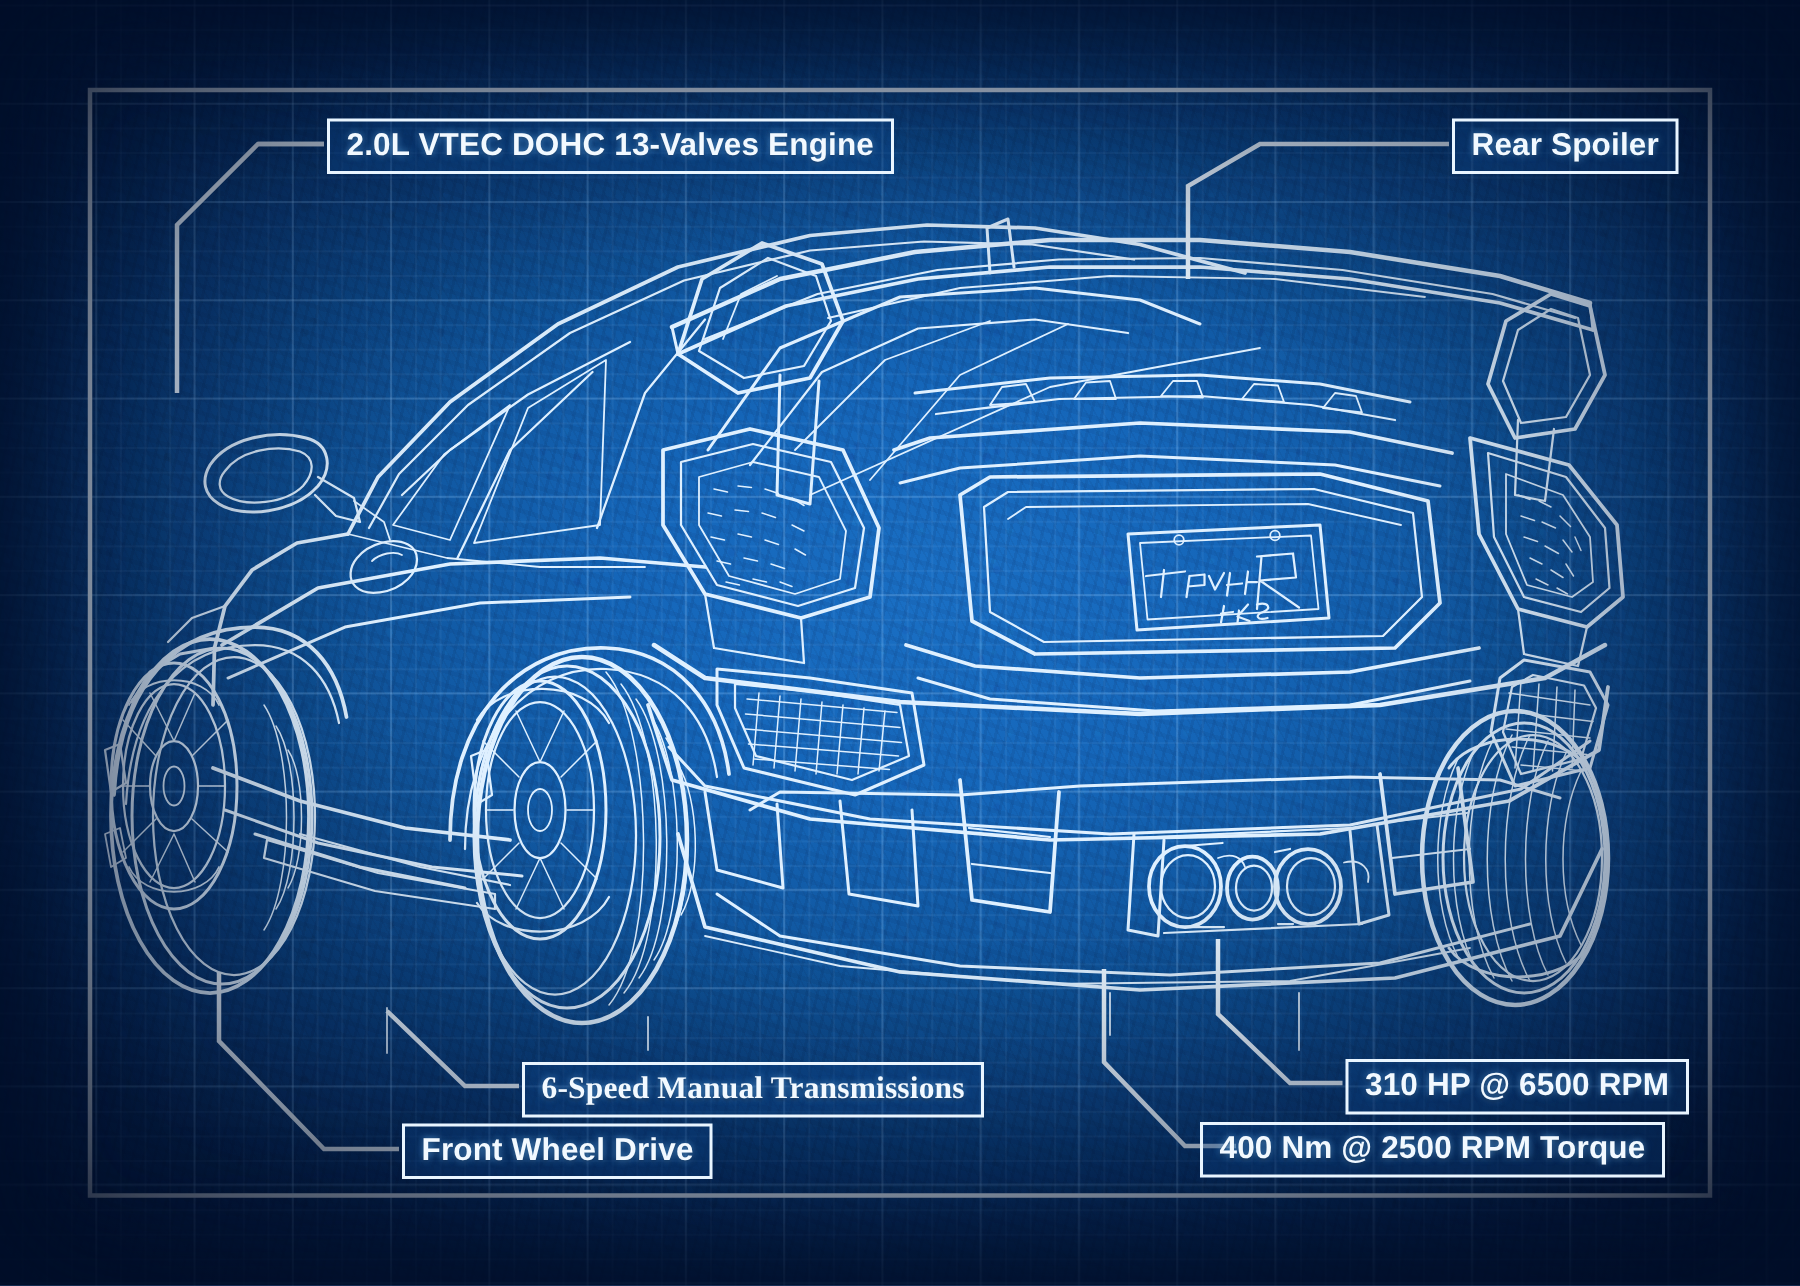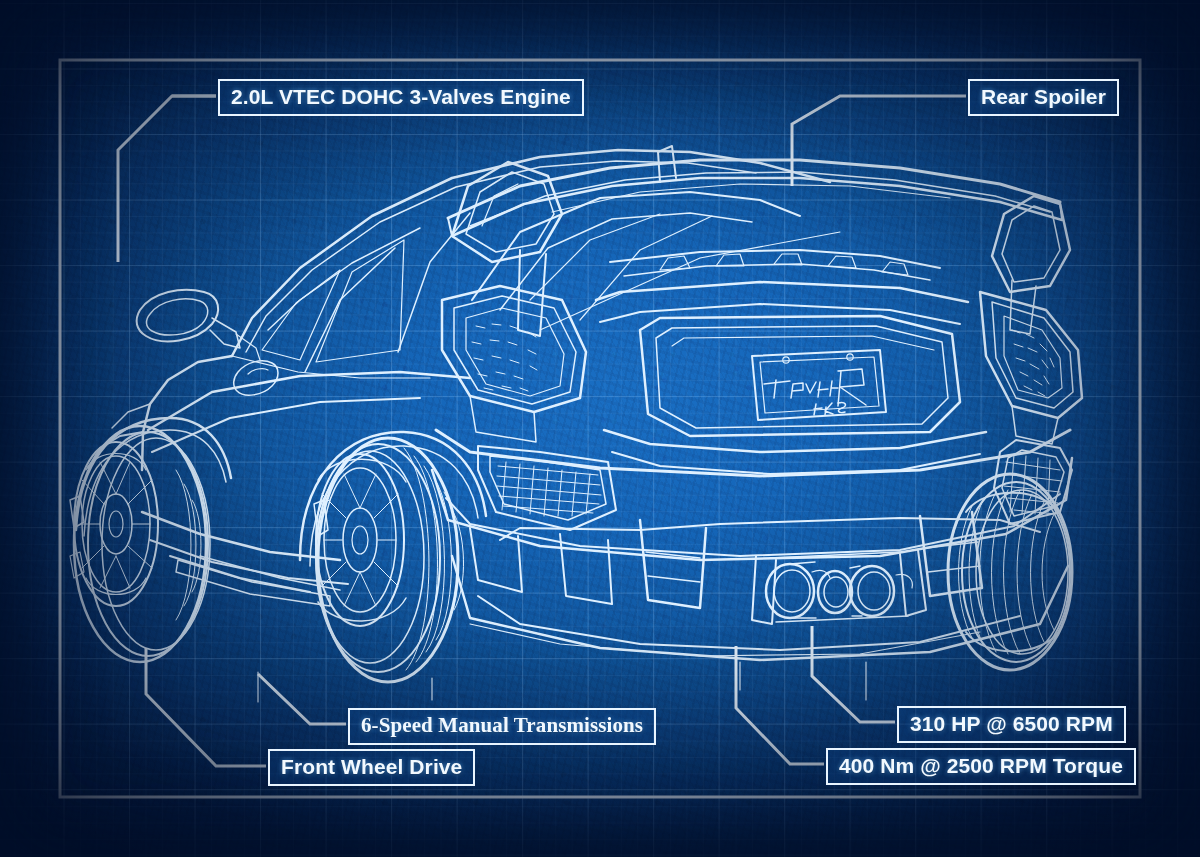--- a/index.html
+++ b/index.html
@@ -69,21 +69,21 @@
     border:2.5px solid #e9f5ff;background:rgba(12,70,140,.30);
     padding:4px 11px 5px;white-space:nowrap;}
   .callout span{color:#f2f9ff;font-weight:bold;font-size:21px;
     letter-spacing:.1px;line-height:1.12;
     text-shadow:0 0 5px rgba(110,190,255,.65),0 1px 2px rgba(0,20,50,.75);}
   .c-engine{left:218px;top:79px;}
   .c-spoiler{left:968px;top:79px;text-align:center;}
   .c-trans{left:348px;top:708px;font-family:Liberation Serif, serif;}
   .c-fwd{left:268px;top:749px;}
   .c-hp{left:897px;top:706px;}
-  .c-tq{left:826px;top:748px;}
+  .c-tq{left:800px;top:748px;}
 </style>
 </head>
 <body>
 
 <div id="stage">
 
   <div class="bg-base"></div>
   <div class="bg-noise"></div>
   <div class="bg-grain"></div>
   <div class="bg-grid-minor"></div>
@@ -381,21 +381,21 @@
 
     <path class="leader" d="M895,722 L860,722 L812,676 L812,626"></path>
 
     <path class="leader" d="M824,764 L790,764 L736,708 L736,646"></path>
   </svg>
 
   <div class="bg-vignette"></div>
   <div class="bg-edge"></div>
 
   <div class="callout c-engine">
-    <span>2.0L VTEC DOHC 3-Valves Engine</span>
+    <span>2.0L VTEC DOHC 13-Valves Engine</span>
   </div>
 
   <div class="callout c-spoiler">
     <span>Rear Spoiler</span>
   </div>
 
   <div class="callout c-trans">
     <span>6-Speed Manual Transmissions</span>
   </div>
 

